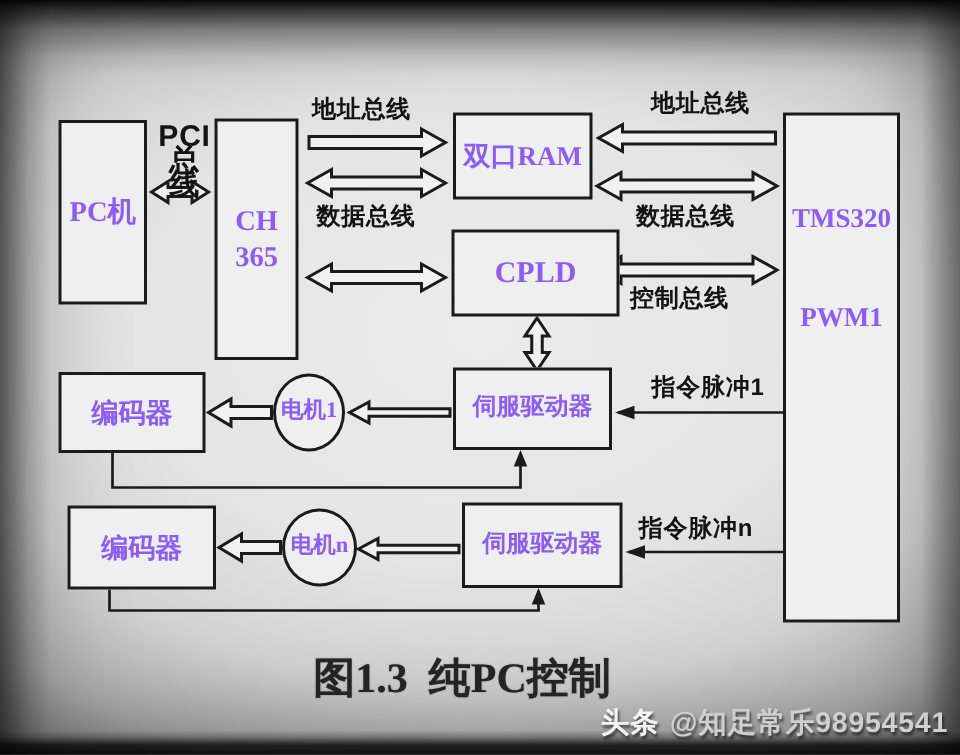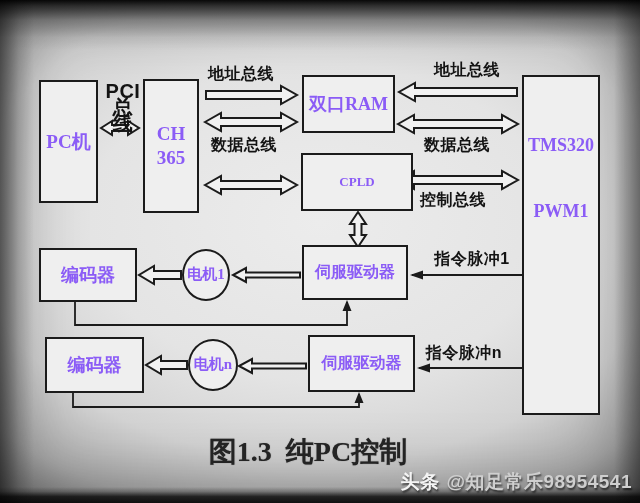--- a/index.html
+++ b/index.html
@@ -105,30 +105,30 @@
     <polygon class="head" points="347,300 342.5,311 351.5,311"></polygon>
 
     <polyline class="thin" points="73,393 73,407 359,407 359,394"></polyline>
     <polygon class="head" points="359,392 354.5,403 363.5,403"></polygon>
   </svg>
 
   <div class="node" style="left:39px; top:80px; width:59px; height:123px; font-size:19px;">
     <span>PC机</span>
   </div>
 
-  <div class="node" style="left:143px; top:79px; width:56px; height:134px; font-size:19px; line-height:24px;">
+  <div class="node" style="left:143px; top:79px; width:56px; height:161px; font-size:19px; line-height:24px;">
     <span>CH</span>
     <span>365</span>
   </div>
 
   <div class="node" style="left:302px; top:75px; width:93px; height:58px; font-size:18px;">
     <span>双口RAM</span>
   </div>
 
-  <div class="node" style="left:301px; top:153px; width:112px; height:58px; font-size:13px;">
+  <div class="node" style="left:301px; top:153px; width:112px; height:58px; font-size:20px;">
     <span>CPLD</span>
   </div>
 
   <div class="node" style="left:522px; top:75px; width:78px; height:340px; font-size:18px;">
     <span class="tms-line" style="top:58px;">TMS320</span>
     <span class="tms-line" style="top:124px;">PWM1</span>
   </div>
 
   <div class="node" style="left:302px; top:245px; width:106px; height:55px; font-size:16px;">
     <span>伺服驱动器</span>

